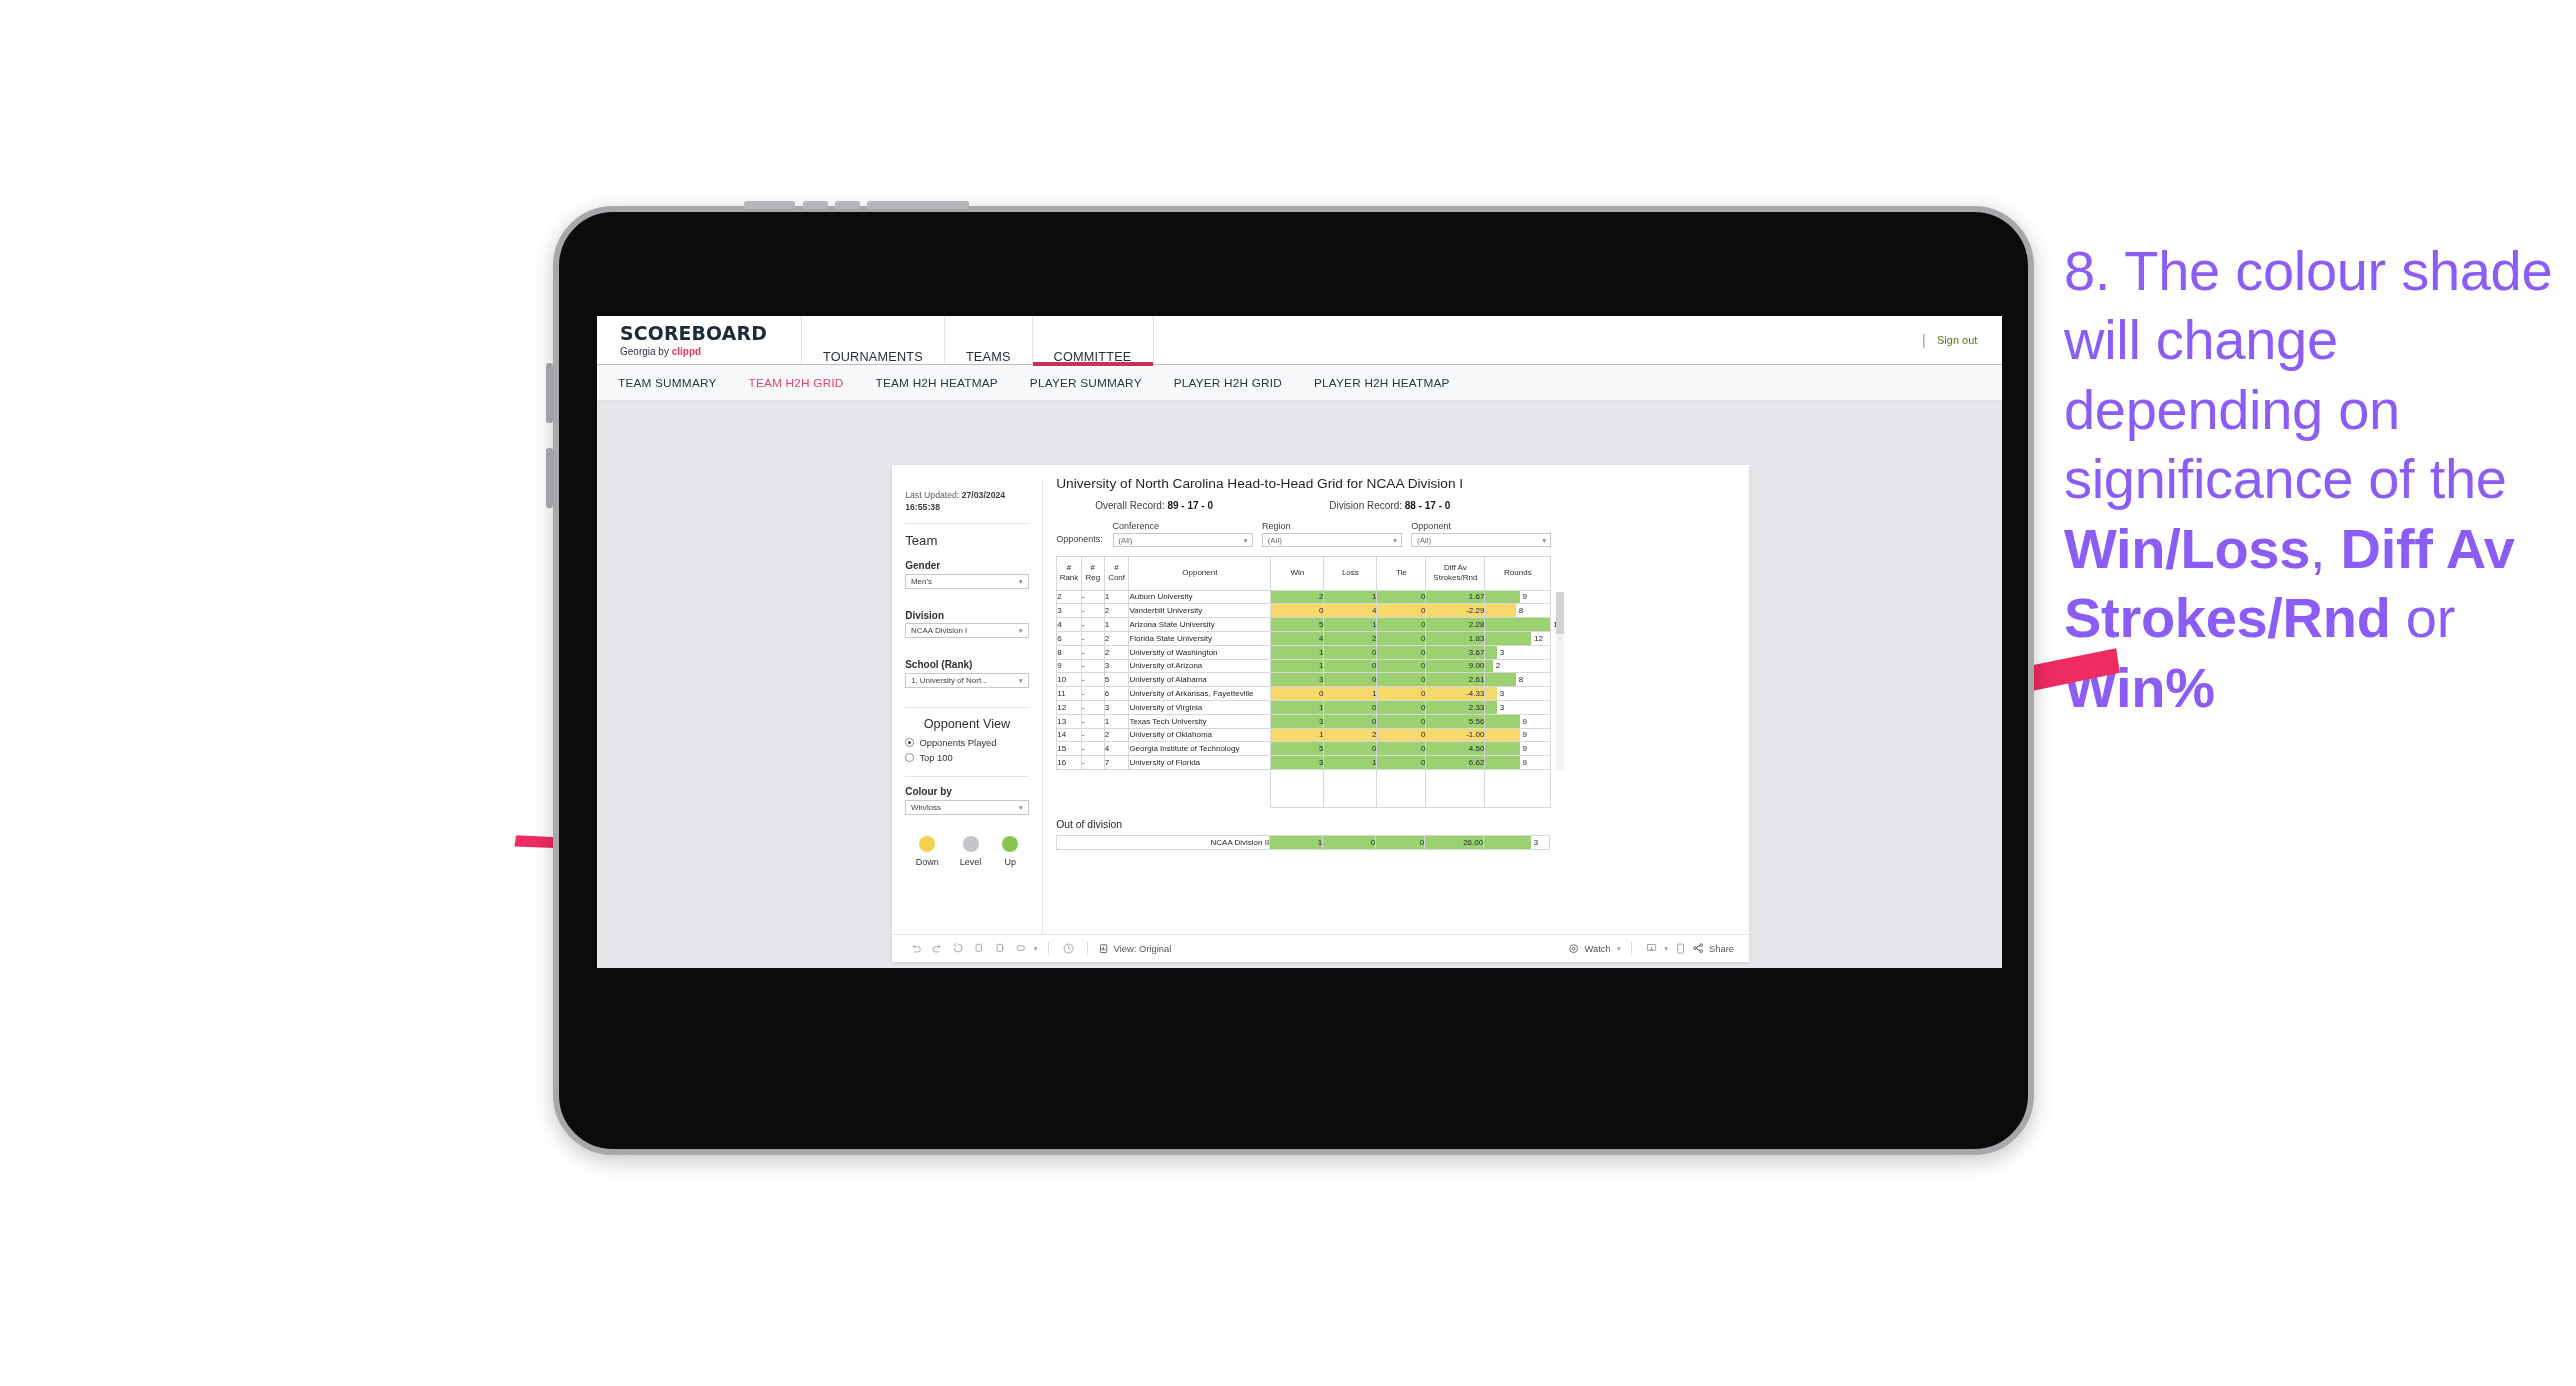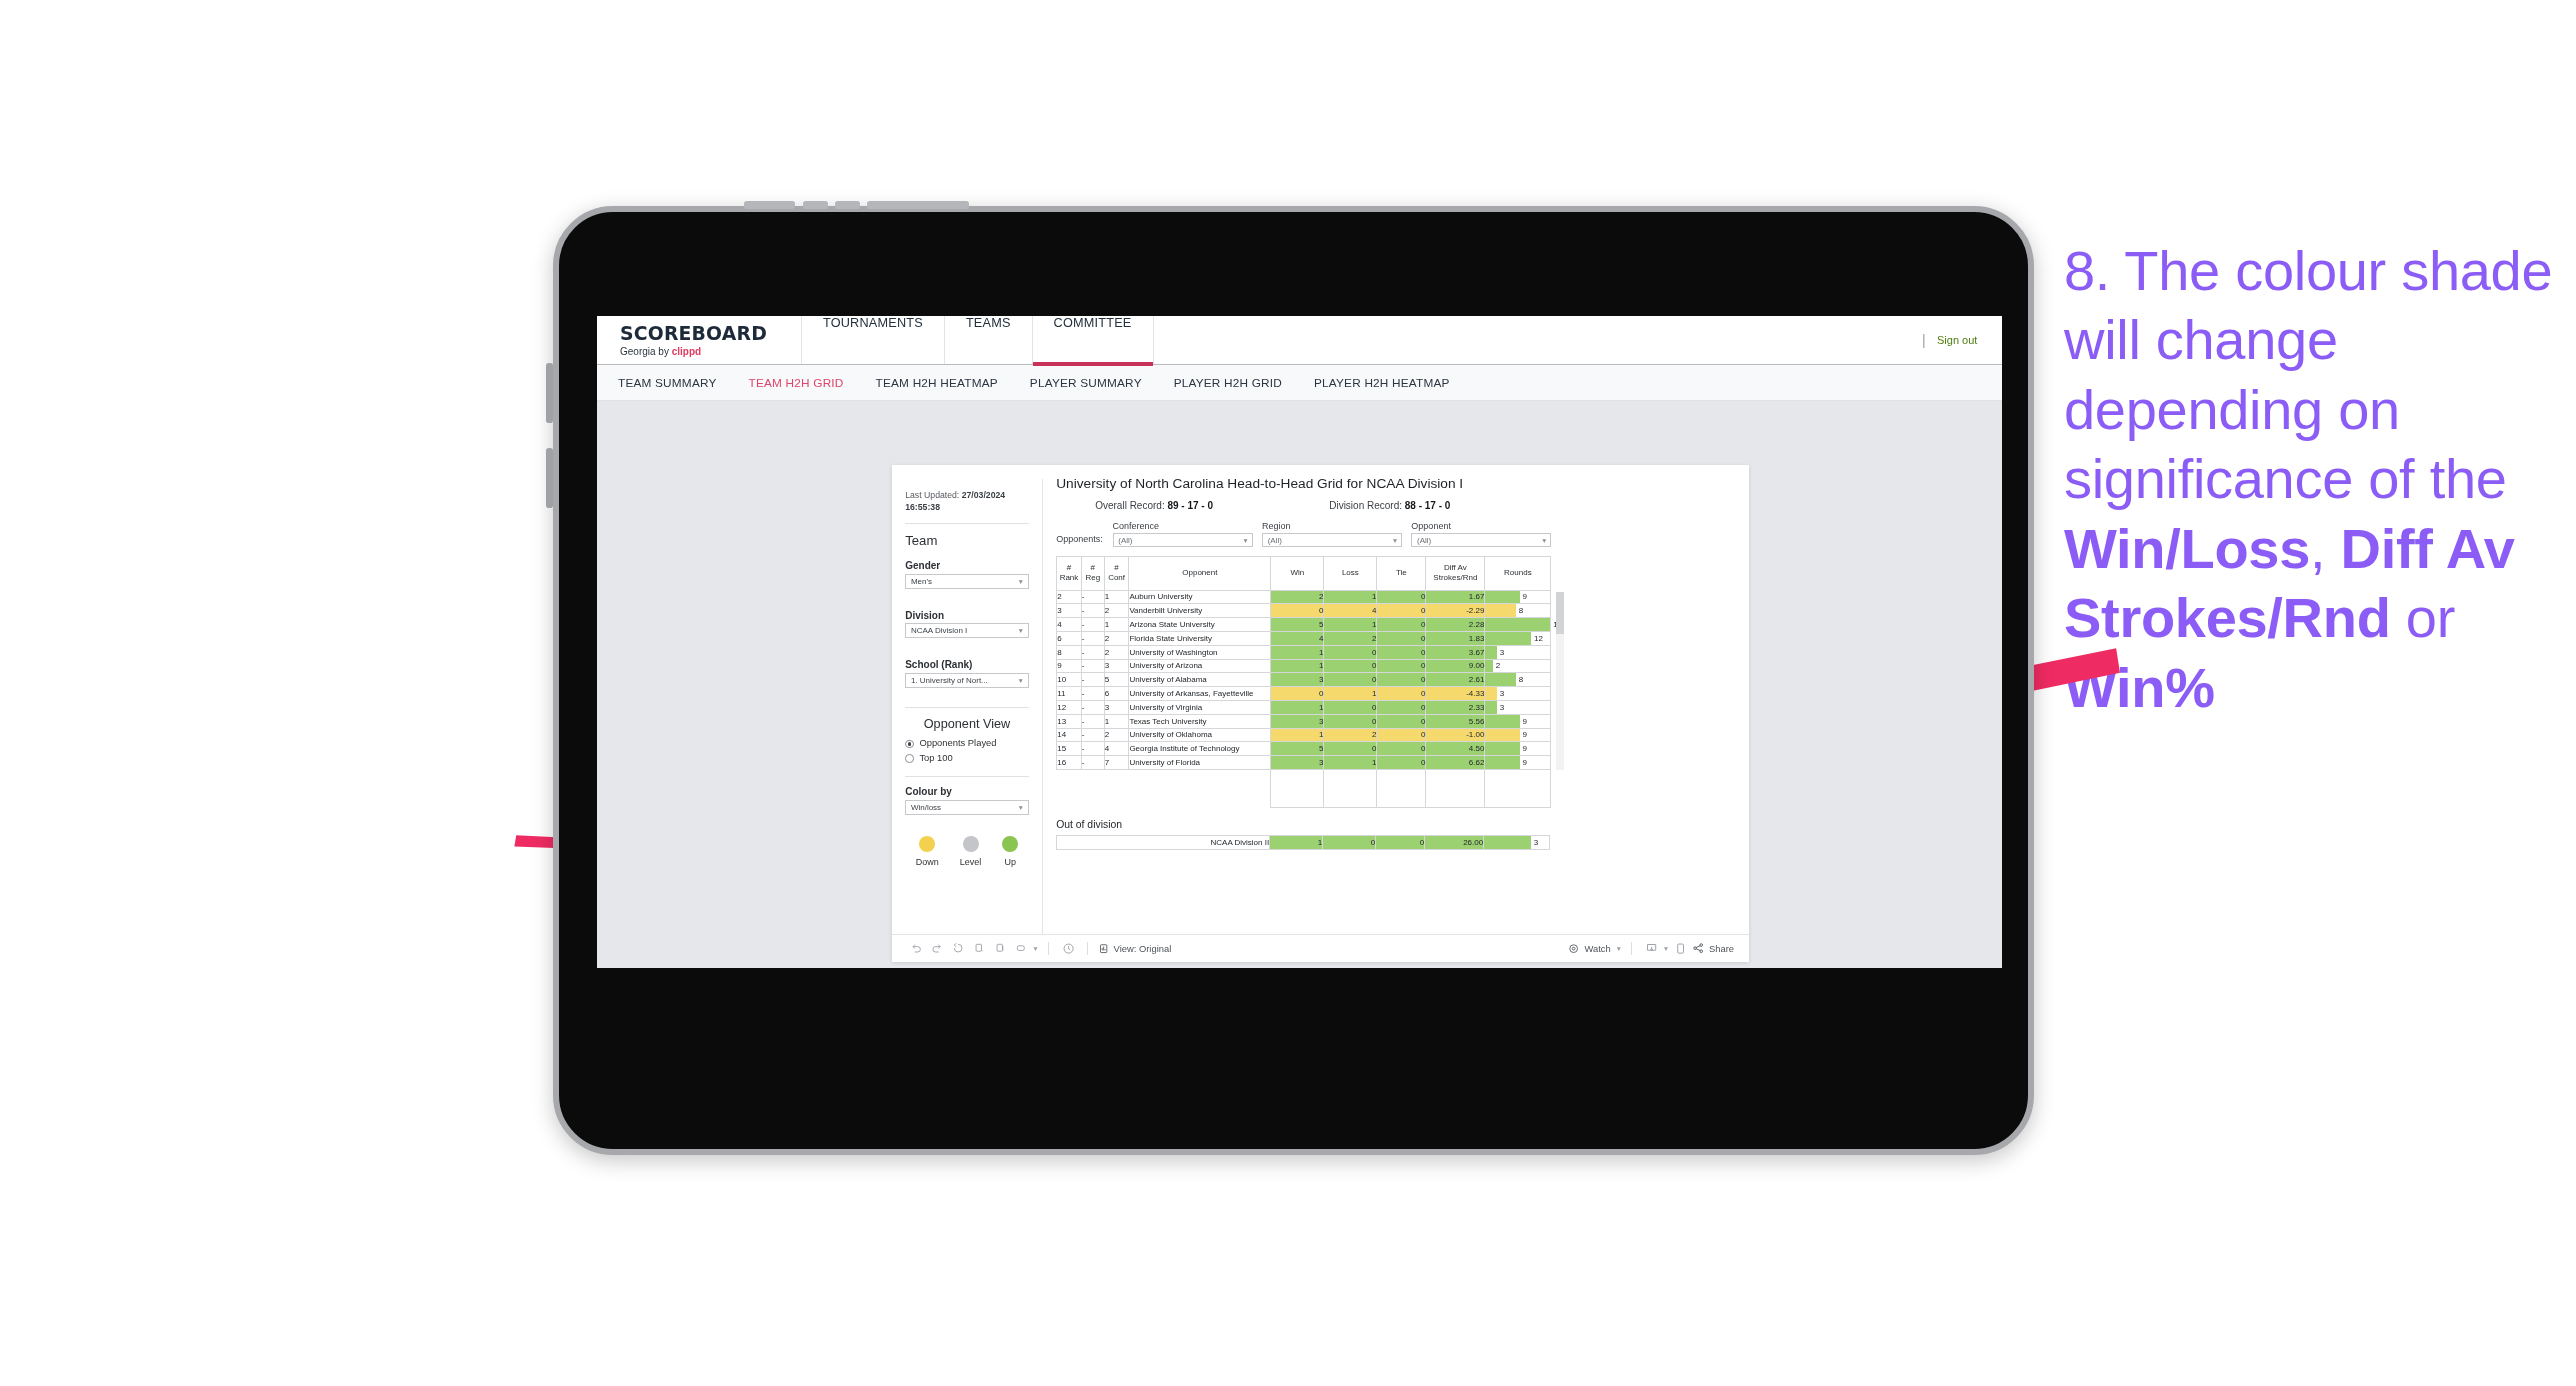--- a/index.html
+++ b/index.html
@@ -66,21 +66,21 @@
   #brand-title {
     font-family: "DejaVu Sans", sans-serif;
     font-weight: bold; font-size: 20px; color: #1d2a3a;
     letter-spacing: 0.2px; line-height: 1;
     transform: scaleX(0.94); transform-origin: left center;
   }
   #brand-sub { font-size: 10px; color: #2b3440; margin-top: 3.8px; }
   #brand-sub .clippd { color: #e03a5f; font-weight: bold; }
 
   .nav-item {
-    display:flex; align-items:flex-start; padding: 0 21px;
+    display:flex; align-items:flex-end; padding: 0 21px;
     font-size: 12.7px; color: #24303d; letter-spacing: 0.2px;
     border-left: 0.9px solid #e2e4e7;
     position: relative; cursor: pointer;
     white-space: nowrap;
   }
   .nav-item.active::after {
     content:""; position:absolute; left:0; right:0; bottom:-1.9px; height:3.8px; background:#c8315a;
   }
   #nav-spacer { flex: 1; border-left: 0.9px solid #e2e4e7; }
   #signout-wrap { display:flex; align-items:center; padding-right: 24.6px; gap: 11.3px; }
@@ -122,21 +122,21 @@
   .side-h1.center { text-align:center; font-size: 12.7px; margin-bottom: 5.7px; }
   .side-label { font-size: 10px; font-weight: bold; color:#2c3034; margin-bottom: 2.8px; }
   .side-select {
     width: 100%; height: 15px; border: 0.9px solid #c6c8cb; background:#fff;
     display:flex; align-items:center; justify-content:space-between;
     padding: 0 3.8px 0 4.7px; font-size: 8px; color:#3d4247;
     cursor:pointer; margin-bottom: 21px;
   }
   .side-select .caret { color:#8d9197; font-size: 6.6px; }
   .side-select.tight { margin-bottom: 0; }
-  .radio-row { display:flex; align-items:flex-end; gap:5.7px; margin-bottom: 3.8px; font-size:9.4px; color:#2f3337; cursor:pointer; }
+  .radio-row { display:flex; align-items:center; gap:5.7px; margin-bottom: 3.8px; font-size:9.4px; color:#2f3337; cursor:pointer; }
   .radio {
     width: 8.5px; height: 8.5px; border-radius: 50%; border: 0.9px solid #8b9097; background:#fff;
     display:flex; align-items:center; justify-content:center; flex:0 0 8.5px;
   }
   .radio.on::after { content:""; width:3.8px; height:3.8px; border-radius:50%; background:#3c4248; }
   #legend { display:flex; justify-content:space-around; align-items:flex-start; margin-top: 21px; }
   .legend-item { display:flex; flex-direction:column; align-items:center; gap:4.7px; }
   .legend-dot { width: 16px; height: 16px; border-radius: 50%; }
   .legend-label { font-size: 9px; color:#2f3337; }
 

